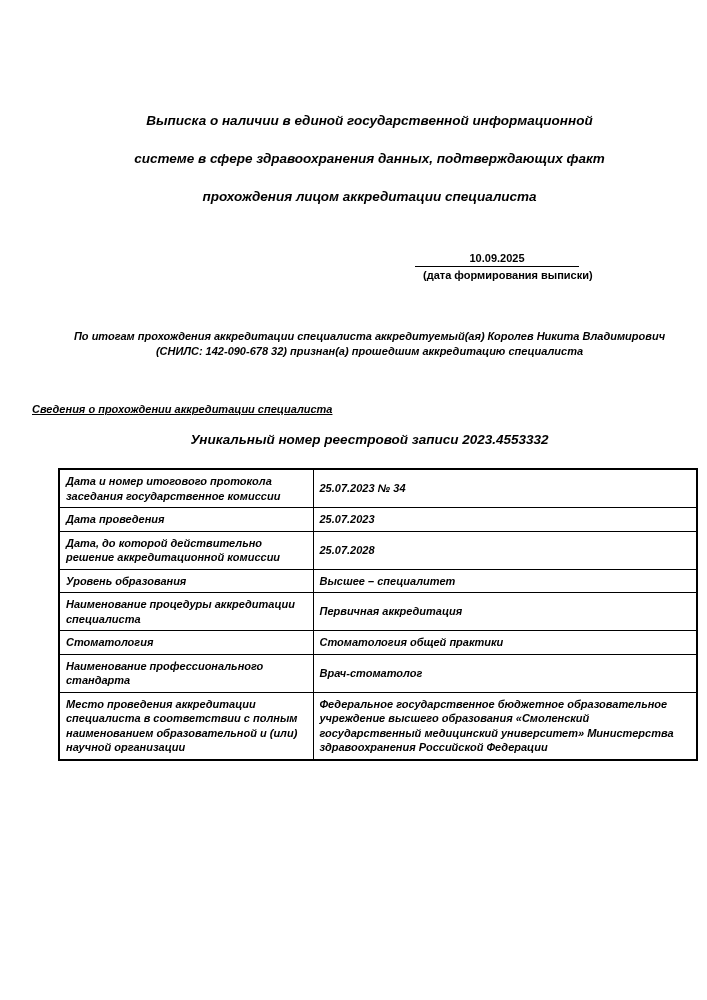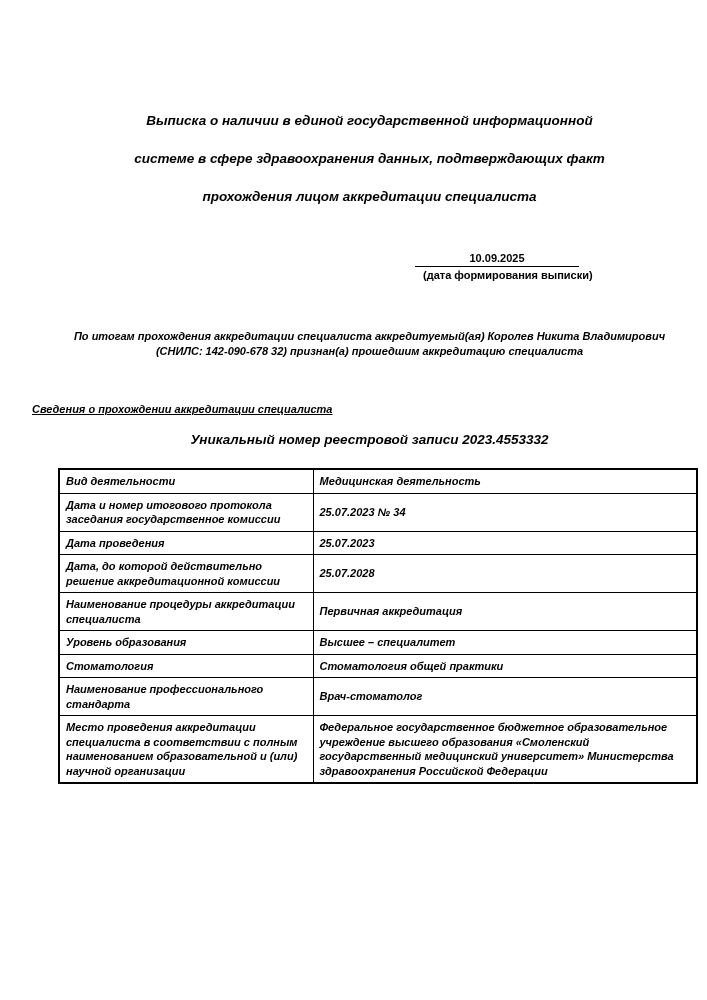--- a/index.html
+++ b/index.html
@@ -108,42 +108,38 @@
 
   <div class="intro-paragraph">По итогам прохождения аккредитации специалиста аккредитуемый(ая) Королев Никита Владимирович (СНИЛС: 142-090-678 32) признан(а) прошедшим аккредитацию специалиста</div>
 
   <div class="section-heading">Сведения о прохождении аккредитации специалиста</div>
 
   <div class="registry-line">Уникальный номер реестровой записи 2023.4553332</div>
 
   <table class="acc-table">
     <tbody id="acc-table-body">
         <tr>
-          <td class="label-cell">Вид деятельности</td>
-          <td class="value-cell">Медицинская деятельность</td>
-        </tr>
-        <tr>
           <td class="label-cell">Дата и номер итогового протокола заседания государственное комиссии</td>
           <td class="value-cell">25.07.2023 № 34</td>
         </tr>
         <tr>
           <td class="label-cell">Дата проведения</td>
           <td class="value-cell">25.07.2023</td>
         </tr>
         <tr>
           <td class="label-cell">Дата, до которой действительно решение аккредитационной комиссии</td>
           <td class="value-cell">25.07.2028</td>
         </tr>
         <tr>
+          <td class="label-cell">Уровень образования</td>
+          <td class="value-cell">Высшее – специалитет</td>
+        </tr>
+        <tr>
           <td class="label-cell">Наименование процедуры аккредитации специалиста</td>
           <td class="value-cell">Первичная аккредитация</td>
-        </tr>
-        <tr>
-          <td class="label-cell">Уровень образования</td>
-          <td class="value-cell">Высшее – специалитет</td>
         </tr>
         <tr>
           <td class="label-cell">Стоматология</td>
           <td class="value-cell">Стоматология общей практики</td>
         </tr>
         <tr>
           <td class="label-cell">Наименование профессионального стандарта</td>
           <td class="value-cell">Врач-стоматолог</td>
         </tr>
         <tr>

